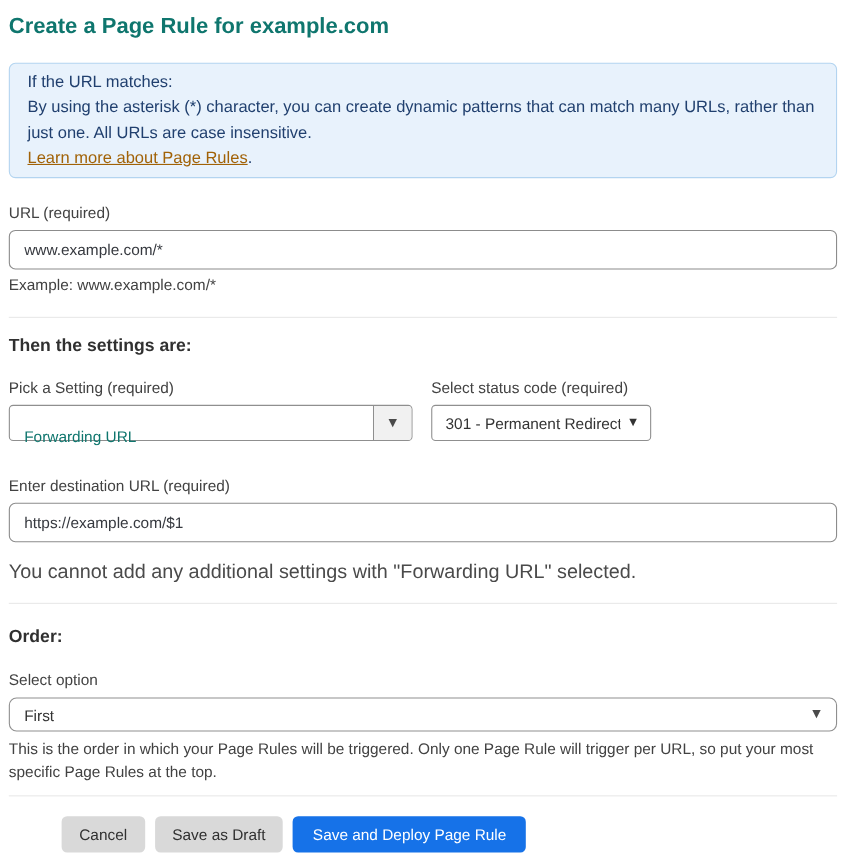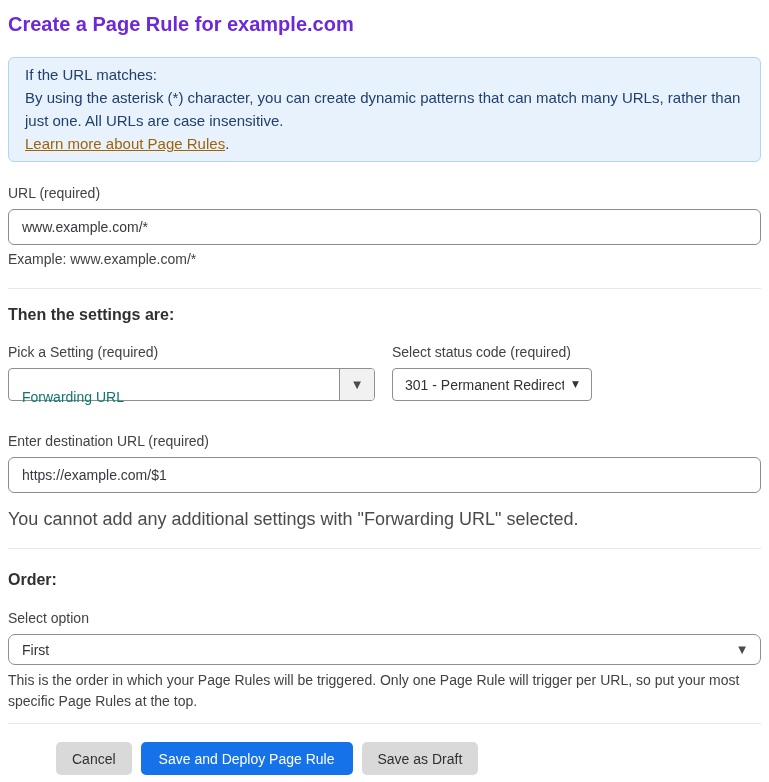--- a/index.html
+++ b/index.html
@@ -11,21 +11,21 @@
     font-family: "Liberation Sans", "DejaVu Sans", sans-serif;
     color: #313131;
     overflow: hidden;
   }
   .page { padding: 12px 8px 11px 8px; }
 
   h1.page-title {
     font-size: 20px;
     line-height: 24px;
     font-weight: 700;
-    color: #6d28d9;
+    color: #0f766e;
     margin: 0 0 21px 0;
   }
 
   .info-box {
     background: #e8f2fc;
     border: 1px solid #b3d4f0;
     border-radius: 6px;
     padding: 5px 16px 6px 16px;
     color: #21406f;
     font-size: 15px;
@@ -223,17 +223,17 @@
   <div class="select full-select">
     <span class="select-value val-dark">First</span>
     <span class="arrow-glyph">▼</span>
   </div>
   <p class="order-helper">This is the order in which your Page Rules will be triggered. Only one Page Rule will trigger per URL, so put your most specific Page Rules at the top.</p>
 
   <hr class="divider d3">
 
   <div class="actions">
     <button class="btn btn-gray">Cancel</button>
+    <button class="btn btn-gray">Save as Draft</button>
     <button class="btn btn-primary">Save and Deploy Page Rule</button>
-    <button class="btn btn-gray">Save as Draft</button>
   </div>
 
 </div>
 
 </body></html>

